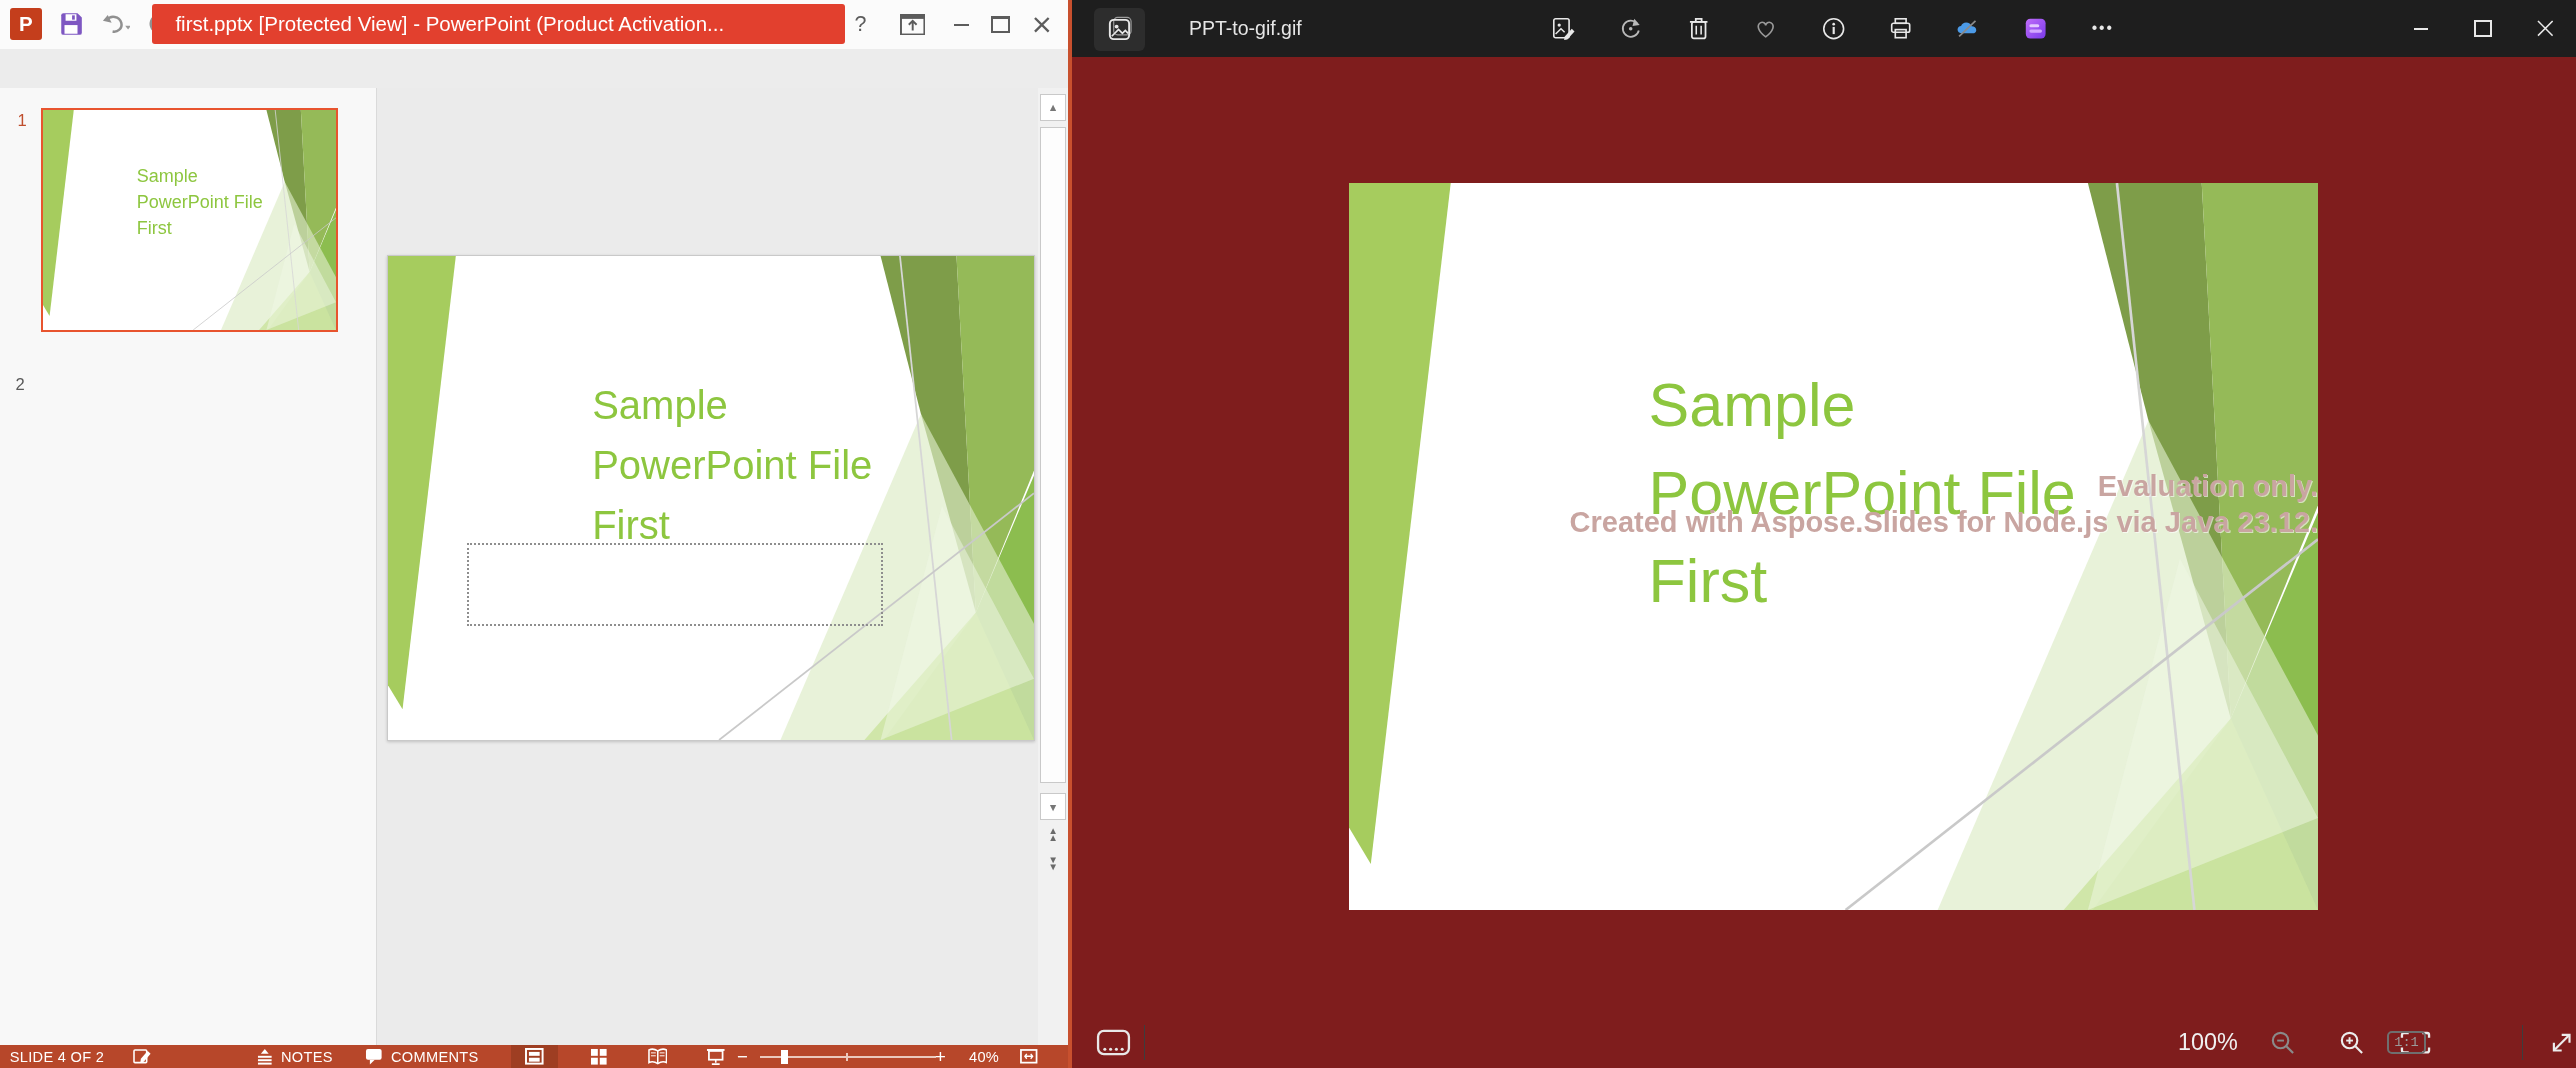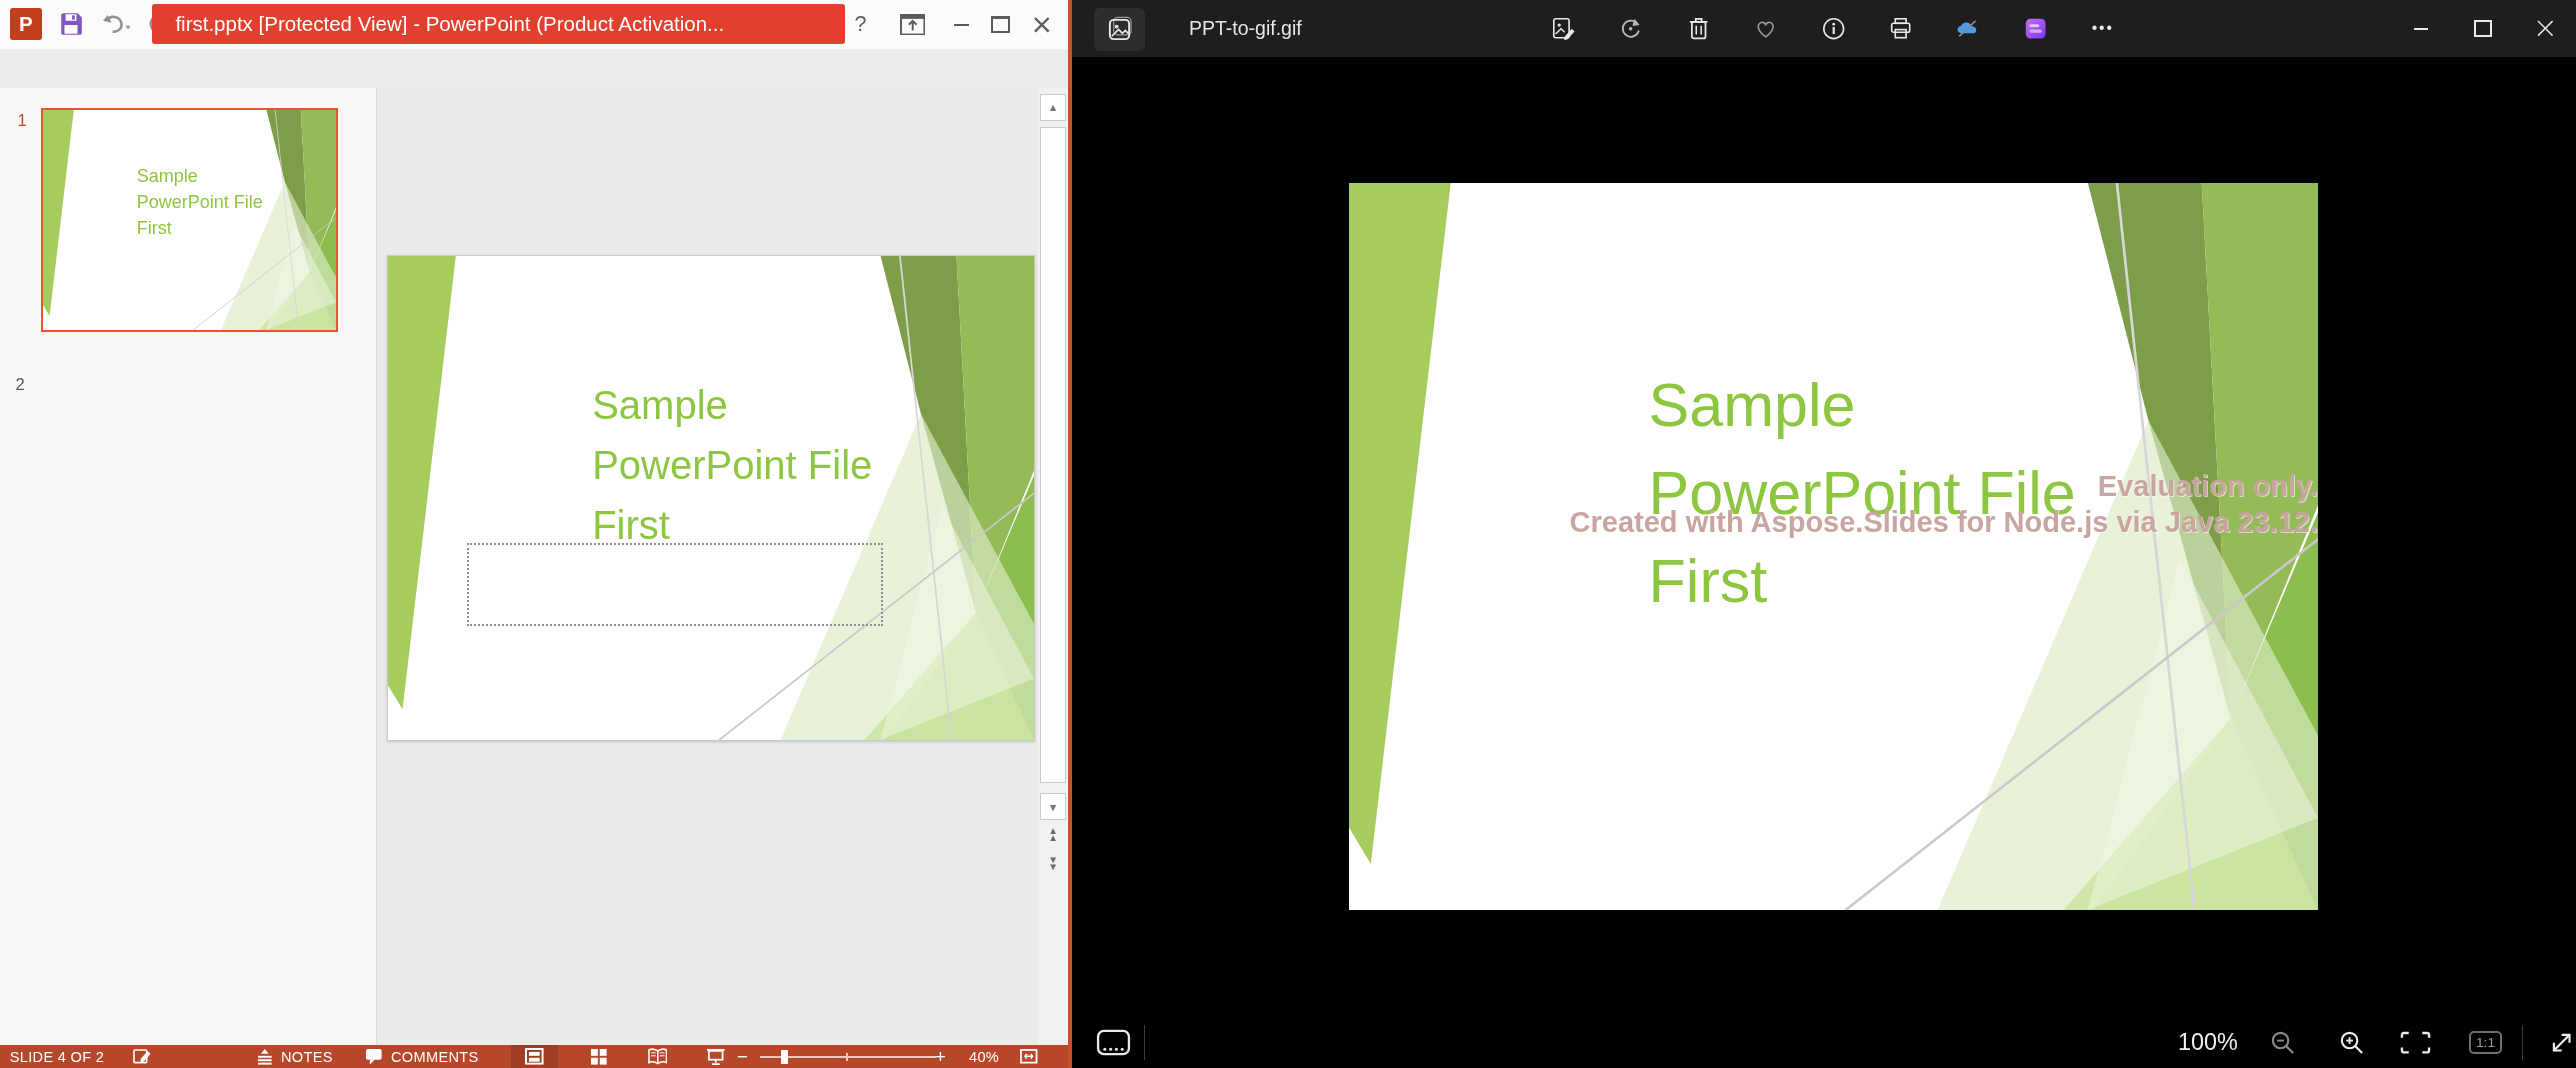--- a/index.html
+++ b/index.html
@@ -70,42 +70,42 @@
   .facet{position:absolute;inset:0;width:100%;height:100%;}
   .slide-title{position:absolute;right:25%;top:24.5%;color:#8DC63F;
                font-size:var(--tfs);line-height:var(--tlh);white-space:nowrap;}
   .slide2-label{position:absolute;left:9%;top:11%;color:#8DC63F;font-size:14.6px;}
   .placeholder{position:absolute;left:12.2%;top:59.3%;width:64.4%;height:17.2%;
                border:2px dotted #8E8E8E;box-sizing:border-box;}
   .watermark{position:absolute;left:0;width:100%;top:285px;text-align:right;color:#C9A5A1;
              font-weight:bold;font-size:29px;line-height:36px;white-space:nowrap;
              text-shadow:1px 1px 0 rgba(255,255,255,.6);}
   
-  .photos{position:absolute;left:1072px;top:0;width:1504px;height:1068px;background:#000000;}
+  .photos{position:absolute;left:1072px;top:0;width:1504px;height:1068px;background:#7f1d1d;}
   .ph-titlebar{position:absolute;left:0;top:0;width:1504px;height:57px;background:#1E1E1E;}
   .ph-apptab{position:absolute;left:21.5px;top:7.8px;width:51px;height:43px;background:#2D2D2D;border-radius:5.9px;
              display:flex;align-items:center;justify-content:center;}
   .ph-filename{position:absolute;left:117px;top:0;height:57px;line-height:57px;color:#E6E6E6;font-size:19.5px;}
   .ph-tools{position:absolute;left:480px;top:0;height:57px;display:flex;gap:44px;align-items:center;}
   .ph-tool{width:23.4px;height:23.4px;display:flex;align-items:center;justify-content:center;}
   .ph-more{color:#E8E8E8;font-size:15.6px;letter-spacing:2px;}
   .ph-winctl{position:absolute;right:0;top:0;height:57px;display:flex;}
   .wc{width:62px;height:57px;display:flex;align-items:center;justify-content:center;color:#E8E8E8;}
   .wc .minbar{background:#E8E8E8;width:14.6px;}
   .wc .maxsq{border-color:#E8E8E8;border-width:2px;width:13.7px;height:13.7px;}
   .ph-image{position:absolute;left:277px;top:183px;width:969px;height:727px;background:#fff;overflow:hidden;}
   .ph-bottom{position:absolute;left:0;top:1016px;width:1504px;height:53px;}
   .pbitem{position:absolute;top:0;height:53px;display:flex;align-items:center;justify-content:center;}
   .pb-film{left:19.5px;width:43px;}
   .pb-div{position:absolute;top:8.8px;width:1px;height:35px;background:#3D3D3D;}
   .pb-zoomlvl{left:1101px;width:70px;color:#F0F0F0;font-size:23.4px;}
   .pb-zoomout{left:1193px;width:35px;}
   .pb-zoomin{left:1262px;width:35px;}
   .pb-fit{left:1326px;width:35px;}
-  .pb-ratio{left:1394px;width:39px;}
+  .pb-ratio{left:1315px;width:39px;font-family:Liberation Mono, monospace;}
   .ratio-badge{border:2px solid #6F6F6F;color:#9A9A9A;border-radius:4.9px;font-size:13.7px;padding:2px 4.9px;}
   .pb-expand{left:1470px;width:39px;}
 </style>
 </head>
 <body>
 
 <div id="root">
 
   <section class="ppt">
 

